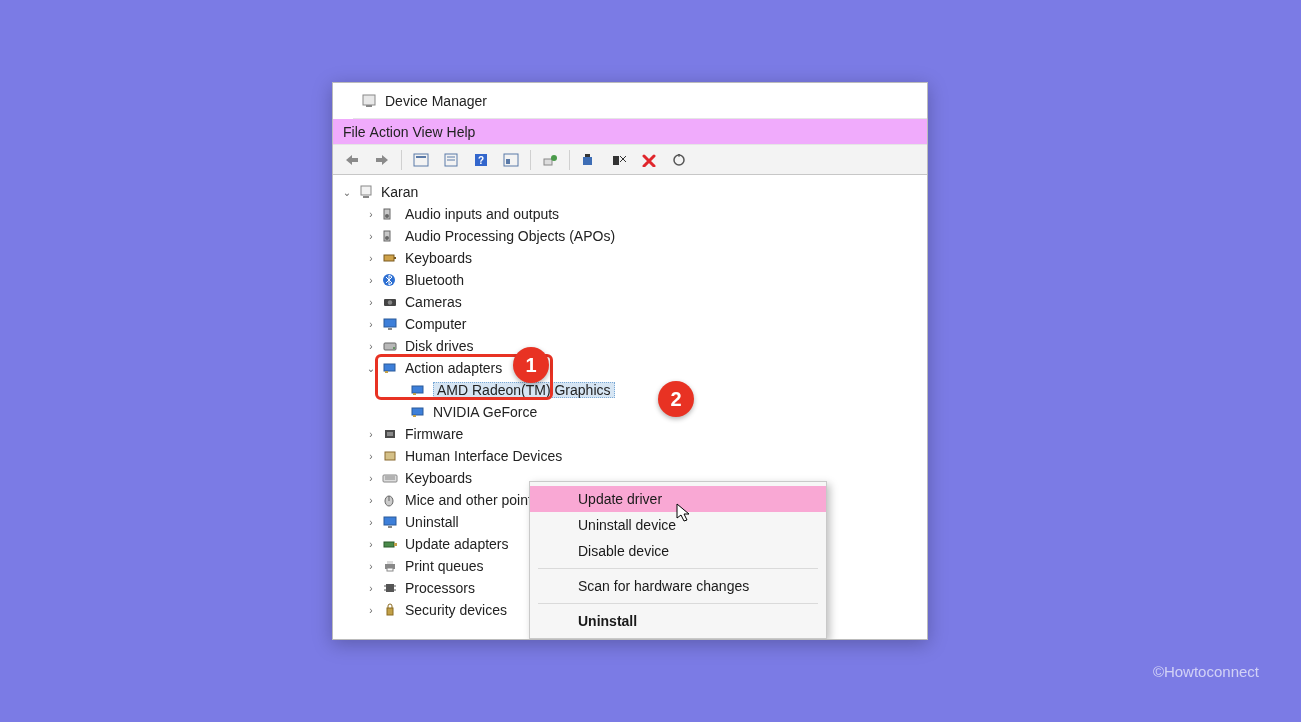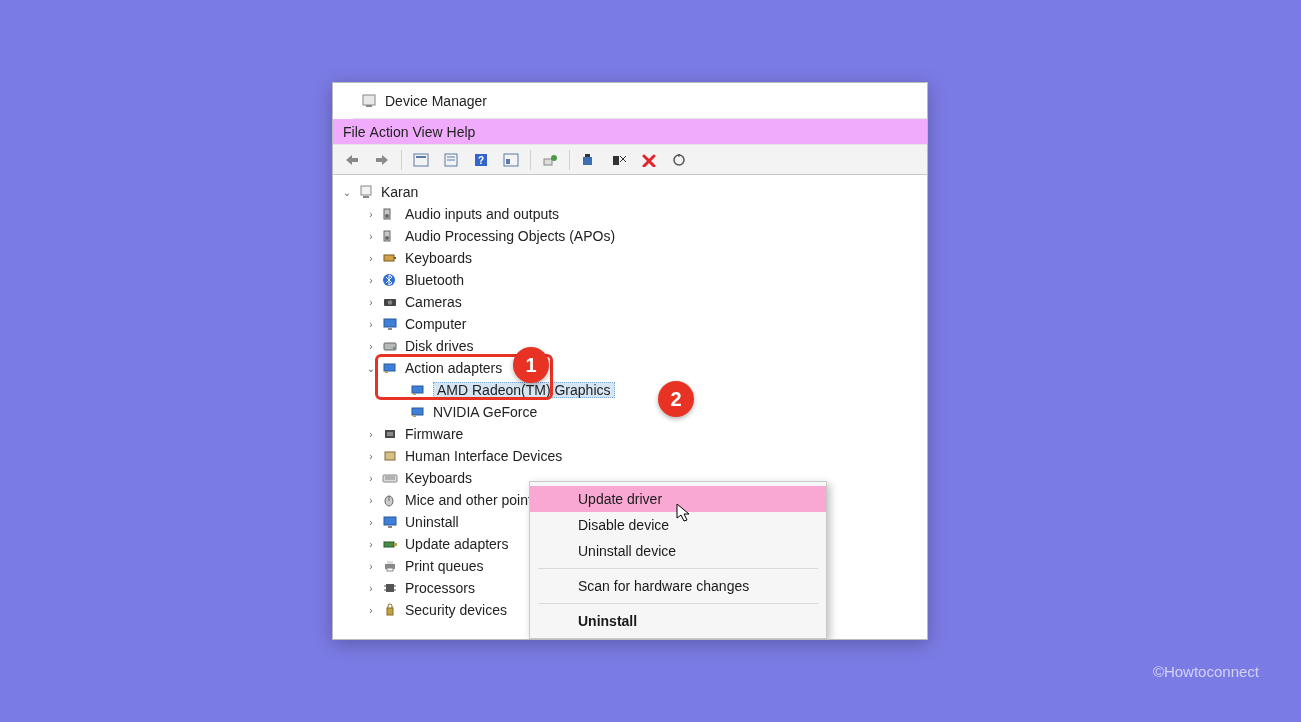--- a/index.html
+++ b/index.html
@@ -468,22 +468,22 @@
           </svg>
       </span>
       <span>Security devices</span>
     </div>
 
     <div class="highlight-box" style="left:42px; top:179px; width:178px; height:46px;"></div>
     <div class="highlight-box" style="left:228px; top:314px; width:118px; height:26px;"></div>
 
     <div class="context-menu" style="left:196px; top:306px;">
       <div class="cm-item hovered">Update driver</div>
+      <div class="cm-item">Uninstall device</div>
       <div class="cm-item">Disable device</div>
-      <div class="cm-item">Uninstall device</div>
       <div class="cm-sep"></div>
       <div class="cm-item">Scan for hardware changes</div>
       <div class="cm-sep"></div>
       <div class="cm-item bold">Uninstall</div>
     </div>
 
     <svg class="cursor" style="left:343px; top:328px;" width="16" height="20" viewBox="0 0 16 20">
       <path d="M1 1 L1 15 L5 12 L8 18 L11 17 L8 11 L13 11 Z" fill="#fff" stroke="#000" stroke-width="1"></path>
     </svg>
 

